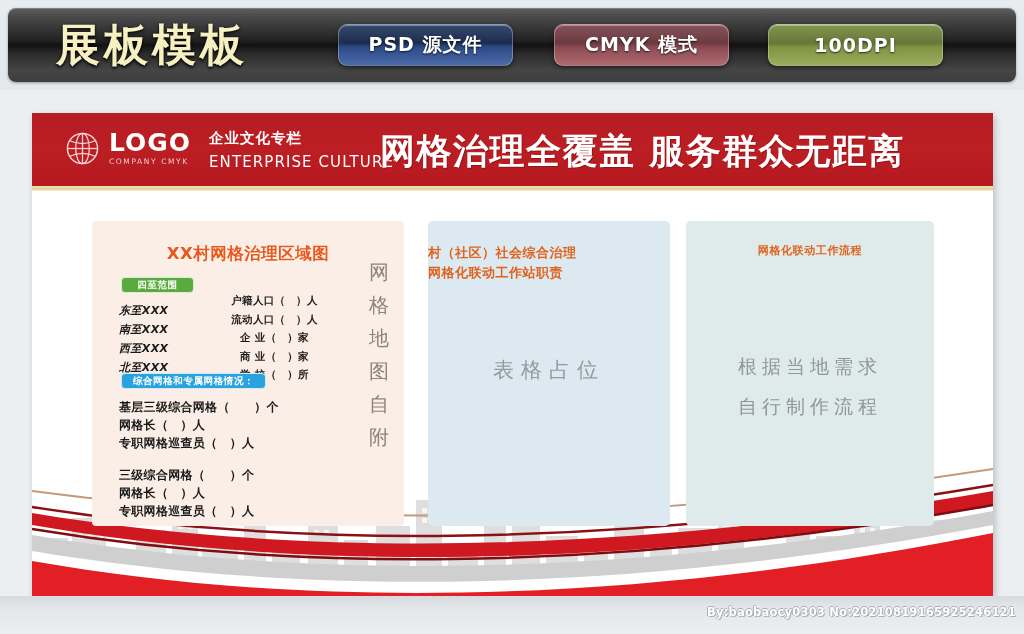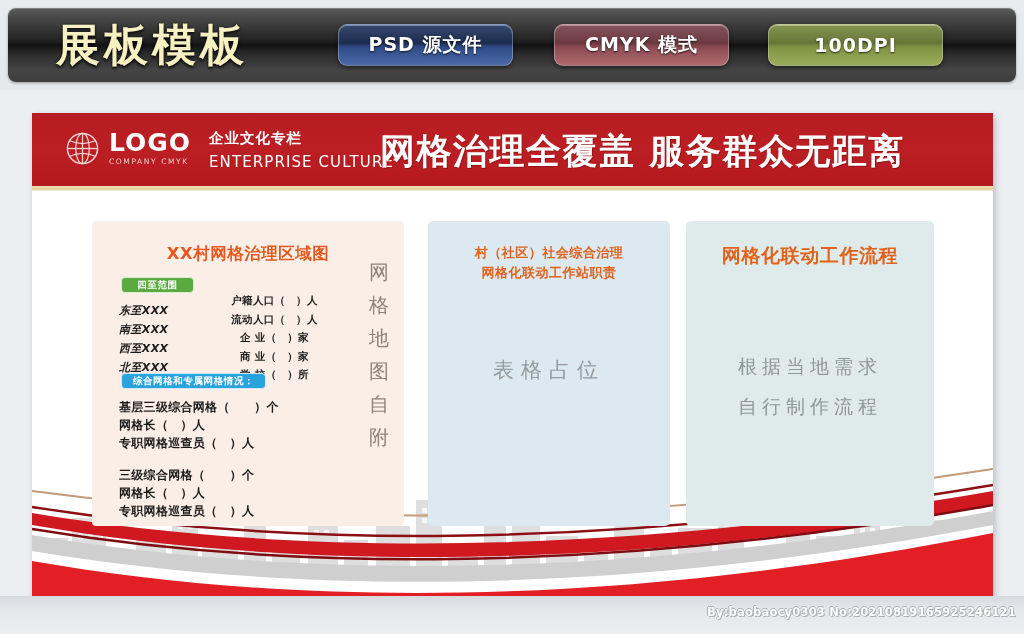--- a/index.html
+++ b/index.html
@@ -169,37 +169,37 @@
     text-align:center; letter-spacing:0;
   }
   #vertical-note span{ display:block; }
 
   
   #panel-mid{
     position:absolute; left:396px; top:30px; width:242px; height:305px;
     background:#dce9f0; border-radius:5px;
   }
   #mid-title{
-    position:absolute; left:0; top:22px; width:242px; text-align:center;
+    position:absolute; left:0; top:22px; width:242px; 
     font-size:13px; font-weight:bold; color:#e0631d;
     line-height:20px; letter-spacing:.5px;
   }
   #mid-placeholder{
     position:absolute; left:0; top:135px; width:242px; text-align:center;
     font-size:21px; color:#949a9d; letter-spacing:7px;
   }
 
   
   #panel-right{
     position:absolute; left:654px; top:30px; width:248px; height:305px;
     background:#dfeaea; border-radius:5px;
   }
   #right-title{
     position:absolute; left:0; top:22px; width:248px; text-align:center;
-    font-size:19px; font-weight:bold; color:#e0631d;
+    font-size:11px; font-weight:bold; color:#e0631d;
     letter-spacing:.6px;
   }
   #right-placeholder{
     position:absolute; left:0; top:125px; width:248px; text-align:center;
     font-size:19px; color:#909798; line-height:40px; letter-spacing:5px;
   }
 
   
   #footer{
     position:absolute; left:0; top:596px; width:1024px; height:38px;

